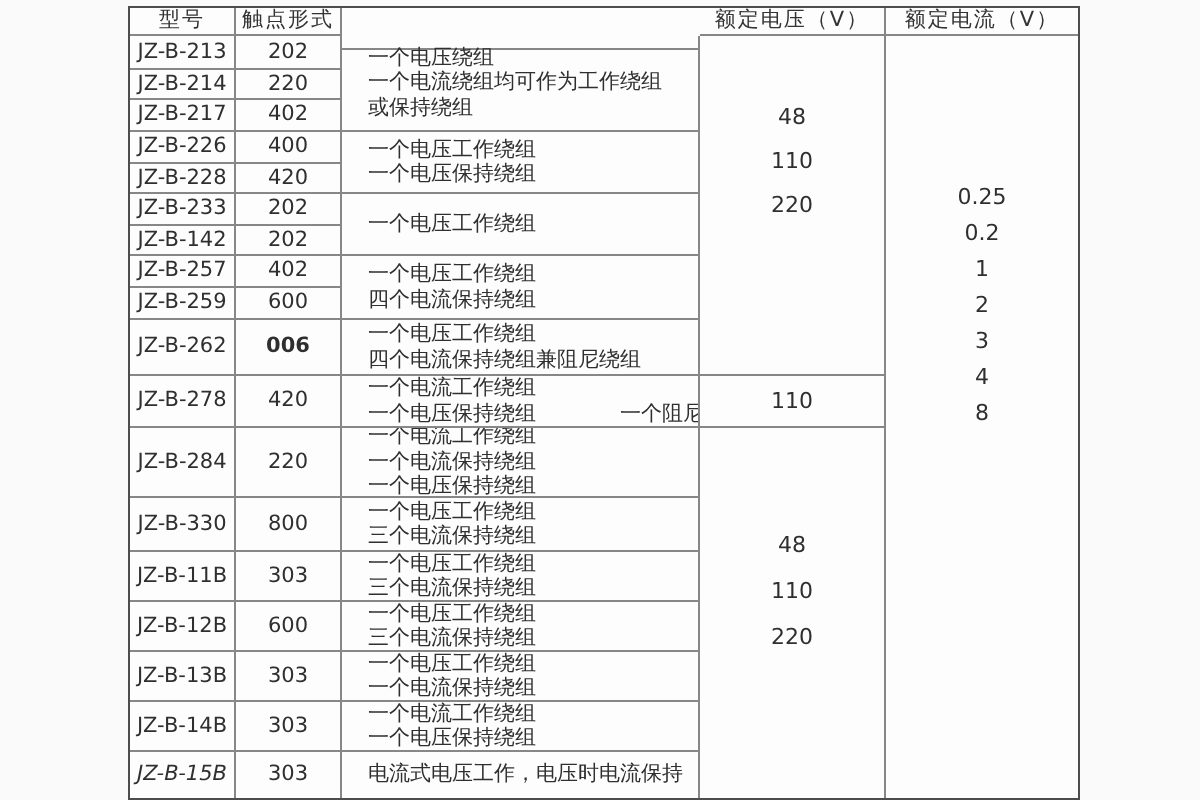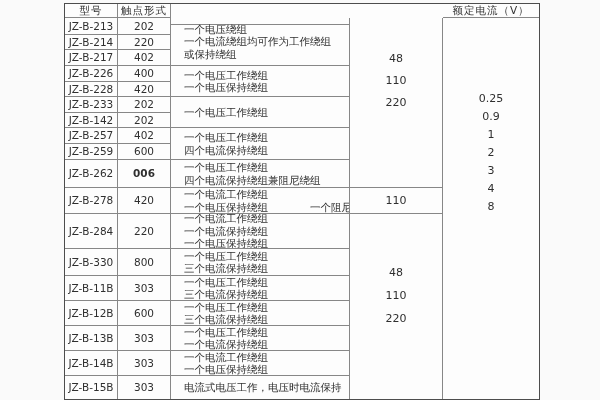--- a/index.html
+++ b/index.html
@@ -56,20 +56,21 @@
   .stack .val { line-height: 18px; display: block; }
   .stack.centered { justify-content: center; }
 </style>
 </head>
 <body>
 
 <div class="spec-table">
   <div class="cell hdr" style="grid-row:1;grid-column:1">型号</div>
   <div class="cell hdr" style="grid-row:1;grid-column:2">触点形式</div>
   <div class="cell hdr wide" style="grid-row:1;grid-column:3">绕 组 类 型</div>
+  <div class="cell hdr" style="grid-row:1;grid-column:4">额定电压（V）</div>
   <div class="cell hdr no-r" style="grid-row:1;grid-column:5">额定电流（V）</div>
 
 <div class="cell " style="grid-area: 2 / 1 / span 1;">JZ-B-213</div>
     <div class="cell " style="grid-area: 2 / 2 / span 1;">202</div>
     <div class="cell " style="grid-area: 3 / 1 / span 1;">JZ-B-214</div>
     <div class="cell " style="grid-area: 3 / 2 / span 1;">220</div>
     <div class="cell " style="grid-area: 4 / 1 / span 1;">JZ-B-217</div>
     <div class="cell " style="grid-area: 4 / 2 / span 1;">402</div>
     <div class="cell " style="grid-area: 5 / 1 / span 1;">JZ-B-226</div>
     <div class="cell " style="grid-area: 5 / 2 / span 1;">400</div>
@@ -92,21 +93,21 @@
     <div class="cell " style="grid-area: 14 / 1 / span 1;">JZ-B-330</div>
     <div class="cell " style="grid-area: 14 / 2 / span 1;">800</div>
     <div class="cell " style="grid-area: 15 / 1 / span 1;">JZ-B-11B</div>
     <div class="cell " style="grid-area: 15 / 2 / span 1;">303</div>
     <div class="cell " style="grid-area: 16 / 1 / span 1;">JZ-B-12B</div>
     <div class="cell " style="grid-area: 16 / 2 / span 1;">600</div>
     <div class="cell " style="grid-area: 17 / 1 / span 1;">JZ-B-13B</div>
     <div class="cell " style="grid-area: 17 / 2 / span 1;">303</div>
     <div class="cell " style="grid-area: 18 / 1 / span 1;">JZ-B-14B</div>
     <div class="cell " style="grid-area: 18 / 2 / span 1;">303</div>
-    <div class="cell no-b" style="grid-area: 19 / 1 / span 1;">JZ-B-15B</div>
+    <div class="cell no-b" style="grid-area: 19 / 1 / span 1; font-style: italic;">JZ-B-15B</div>
     <div class="cell no-b" style="grid-area: 19 / 2 / span 1;">303</div>
     <div class="cell winding" style="grid-area: 2 / 3 / span 3;">
       <div>一个电压绕组</div>
       <div>一个电流绕组均可作为工作绕组</div>
       <div>或保持绕组</div>
     </div>
     <div class="cell winding" style="grid-area: 5 / 3 / span 2;">
       <div>一个电压工作绕组</div>
       <div>一个电压保持绕组</div>
     </div>
@@ -161,20 +162,20 @@
     <div class="cell stack centered" style="grid-area: 12 / 4 / span 1;">
       <span class="val">110</span>
     </div>
     <div class="cell stack no-b" style="grid-area: 13 / 4 / span 7; padding-top: 50px; row-gap: 5px;">
       <span class="val">48</span>
       <span class="val">110</span>
       <span class="val">220</span>
     </div>
     <div class="cell stack no-r no-b" style="grid-area: 2 / 5 / span 18; padding-top: 72px; ">
       <span class="val">0.25</span>
-      <span class="val">0.9</span>
+      <span class="val">0.2</span>
       <span class="val">1</span>
       <span class="val">2</span>
       <span class="val">3</span>
       <span class="val">4</span>
       <span class="val">8</span>
     </div>
   </div>
 
 </body></html>

